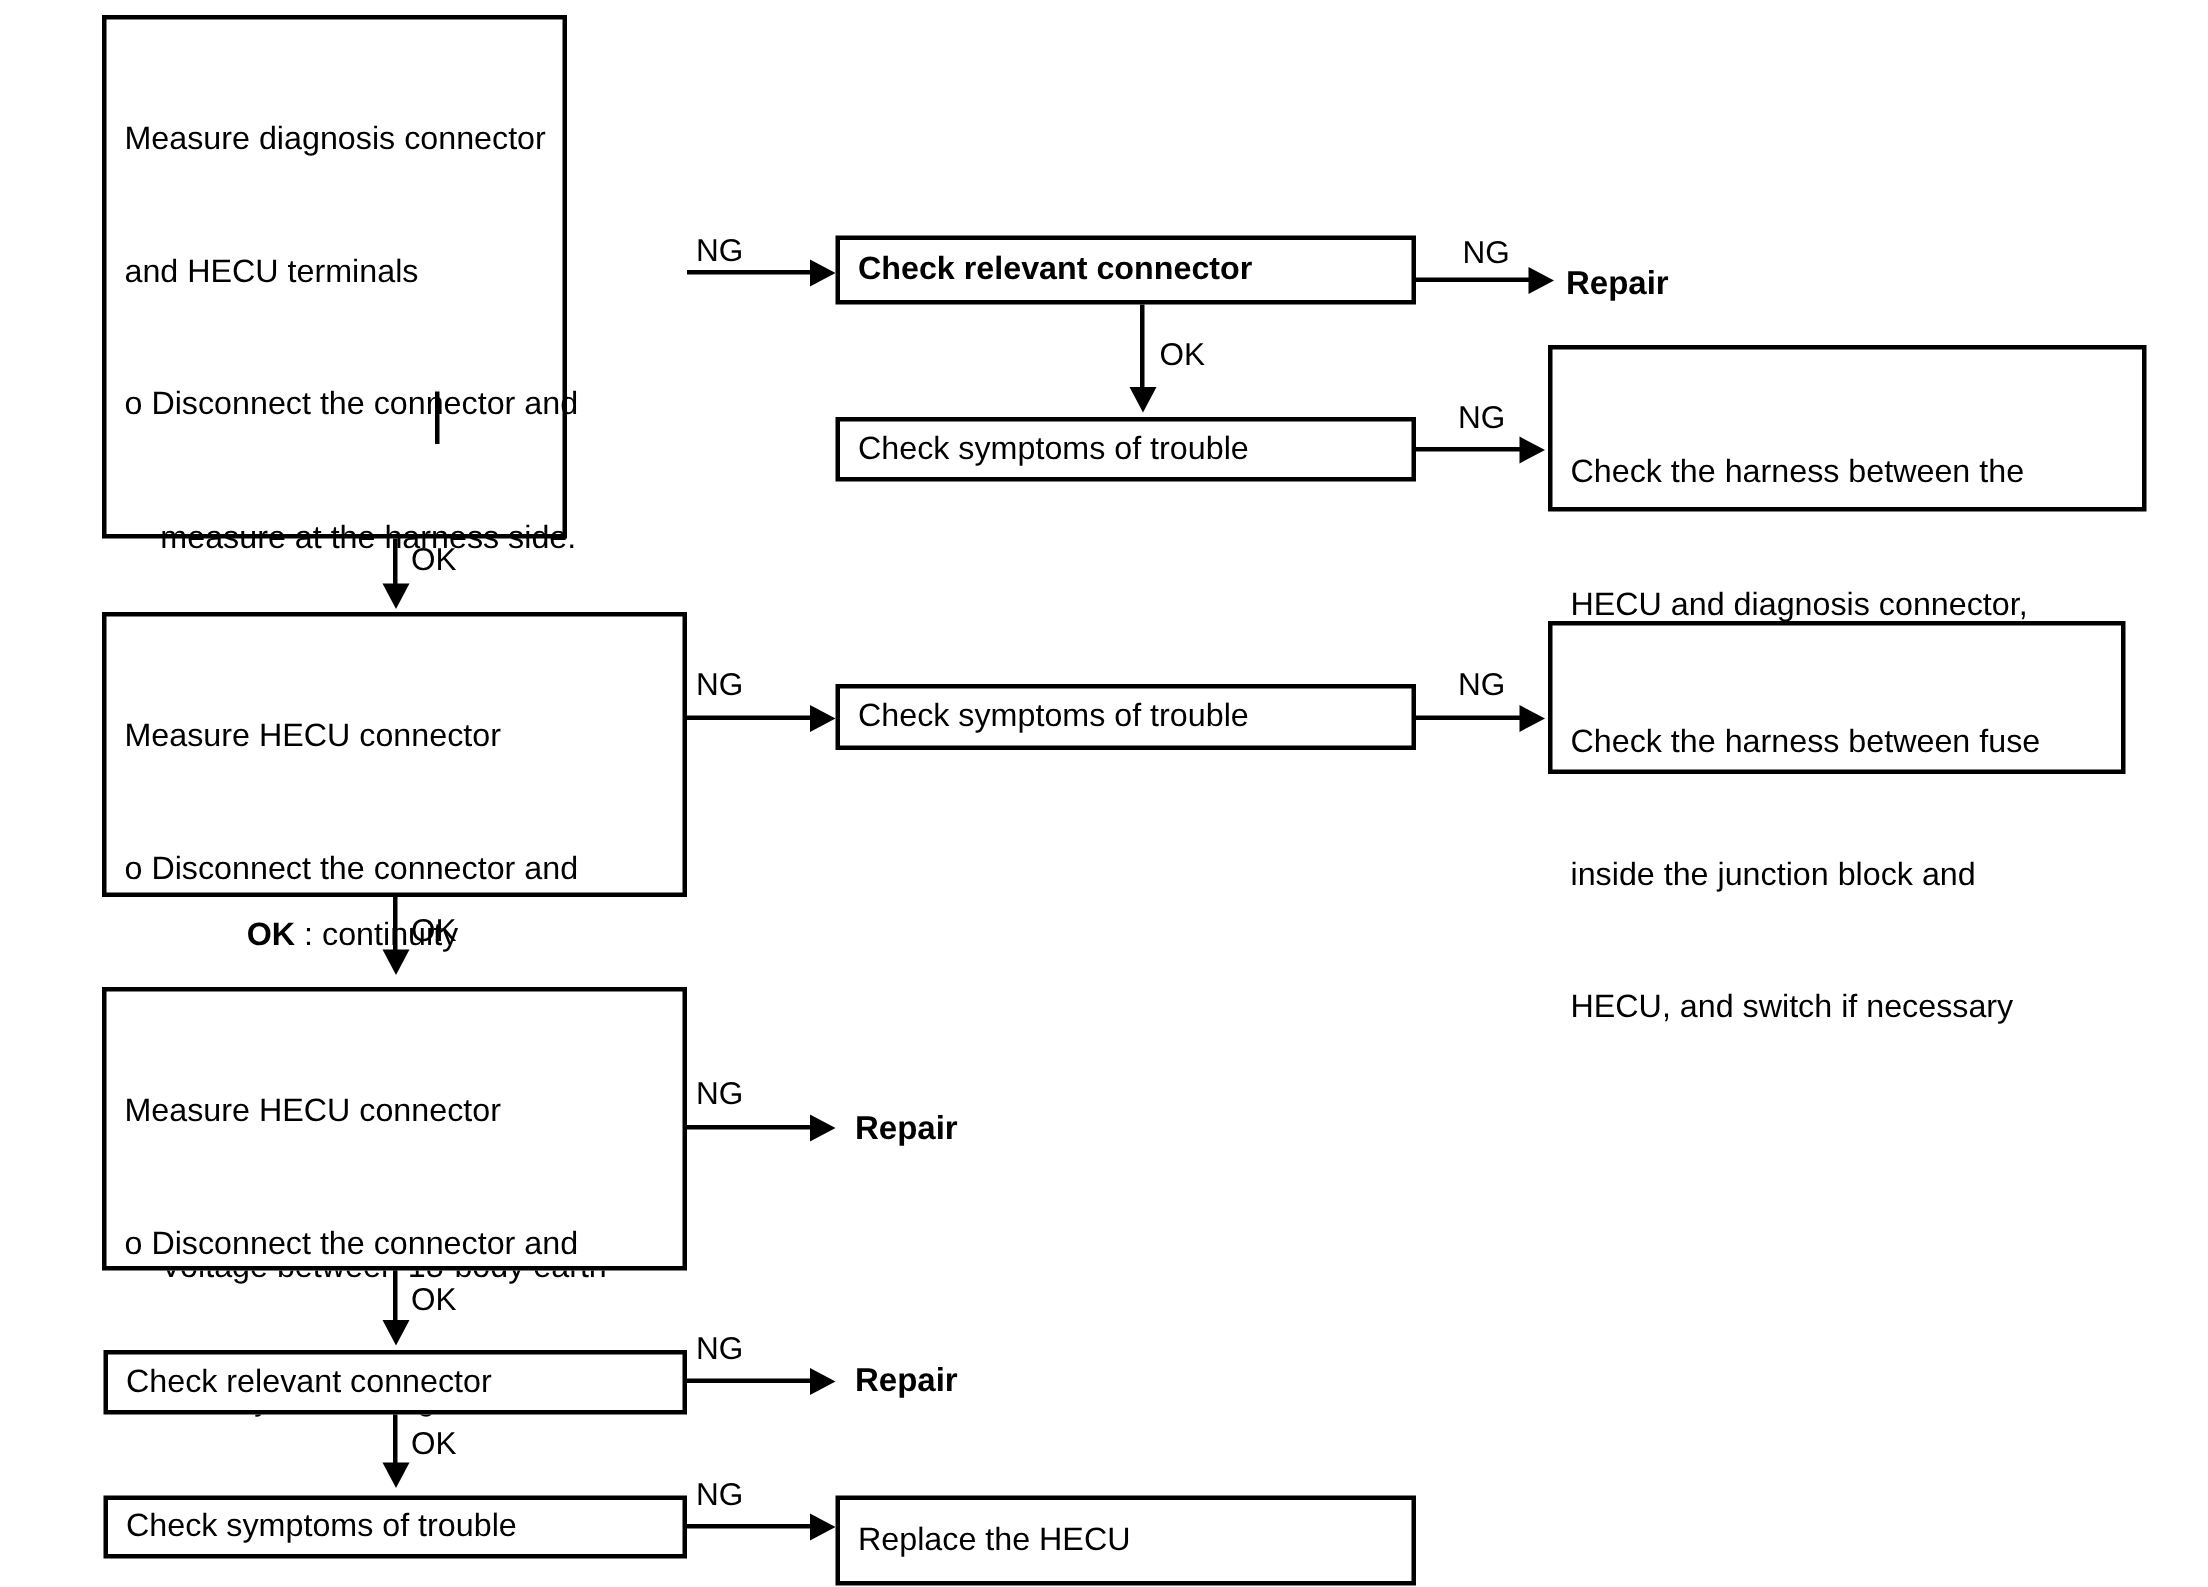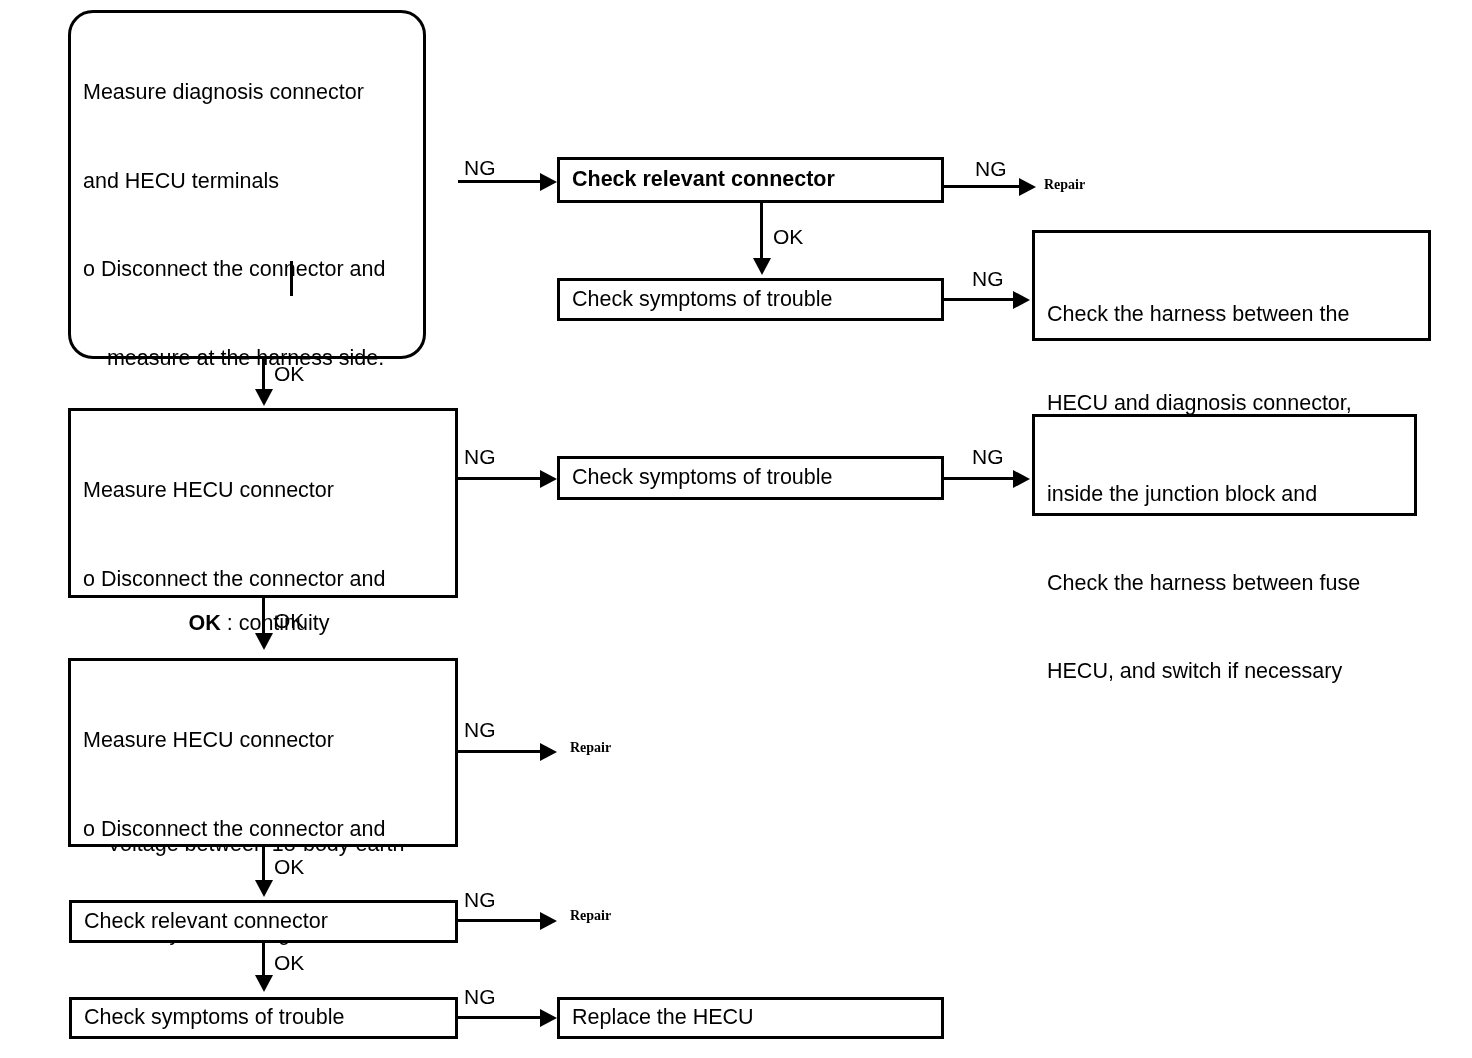--- a/index.html
+++ b/index.html
@@ -27,25 +27,24 @@
   }
   .box.bold{font-weight:bold;}
 
   
   .ln{display:block;white-space:pre;}
   .ln b{font-weight:bold;}
 
   
   .plain-label{
     position:absolute;
-    font-size:14px;
+    font-size:22px;
     font-weight:bold;
     white-space:pre;
     line-height:1;
-    font-family:Liberation Serif, serif;
   }
 
   
   .edge-label{
     position:absolute;
     font-size:21px;
     line-height:1;
     white-space:pre;
   }
 
@@ -65,21 +64,21 @@
     border-top:17px solid #000;
   }
   
   .term-vline{position:absolute;width:3px;background:#000;}
 </style>
 </head>
 <body>
 
 <div id="canvas">
 
-  <div class="box" style="left:68px;top:10px;width:358px;height:349px;border-radius:25px;">
+  <div class="box" style="left:68px;top:10px;width:310px;height:349px;">
     <span class="ln">Measure diagnosis connector</span>
     <span class="ln">and HECU terminals</span>
     <span class="ln">o Disconnect the connector and</span>
     <span class="ln">    measure at the harness side.</span>
     <span class="ln">o Continuity between the</span>
     <span class="ln">    following terminals</span>
     <span class="ln" style="padding-left:22px;text-align:center;"><b>OK</b><span> : continuity</span></span>
     <span class="ln" style="padding-left:22px;position:relative;">
       <span>HECU side</span><span style="display:inline-block;width:62px;"></span><span>11</span>
     </span>
@@ -139,22 +138,22 @@
 
   <div class="box one-line" style="left:557px;top:456px;width:387px;height:44px;">
     <span>Check symptoms of trouble</span>
   </div>
 
   <div class="hline" style="left:944px;top:477px;width:75px;"></div>
   <div class="arrow-r" style="left:1013px;top:469.5px;"></div>
   <div class="edge-label" style="left:972px;top:446px;">NG</div>
 
   <div class="box" style="left:1032px;top:414px;width:385px;height:102px;padding-top:4px;">
+    <span class="ln">Check the harness between fuse</span>
     <span class="ln">inside the junction block and</span>
-    <span class="ln">Check the harness between fuse</span>
     <span class="ln">HECU, and switch if necessary</span>
   </div>
 
   <div class="vline" style="left:262px;top:598px;height:37px;"></div>
   <div class="arrow-d" style="left:254.5px;top:633px;"></div>
   <div class="edge-label" style="left:274px;top:610px;">OK</div>
 
   <div class="box" style="left:68px;top:658px;width:390px;height:189px;">
     <span class="ln">Measure HECU connector</span>
     <span class="ln">o Disconnect the connector and</span>
@@ -187,17 +186,17 @@
   <div class="edge-label" style="left:274px;top:952px;">OK</div>
 
   <div class="box one-line" style="left:69px;top:997px;width:389px;height:42px;">
     <span>Check symptoms of trouble</span>
   </div>
 
   <div class="hline" style="left:458px;top:1016px;width:84px;"></div>
   <div class="arrow-r" style="left:540px;top:1008.5px;"></div>
   <div class="edge-label" style="left:464px;top:986px;">NG</div>
 
-  <div class="box one-line" style="left:557px;top:997px;width:387px;height:42px;">
+  <div class="box one-line" style="left:557px;top:997px;width:387px;height:60px;">
     <span>Replace the HECU</span>
   </div>
 
 </div>
 
 </body></html>

